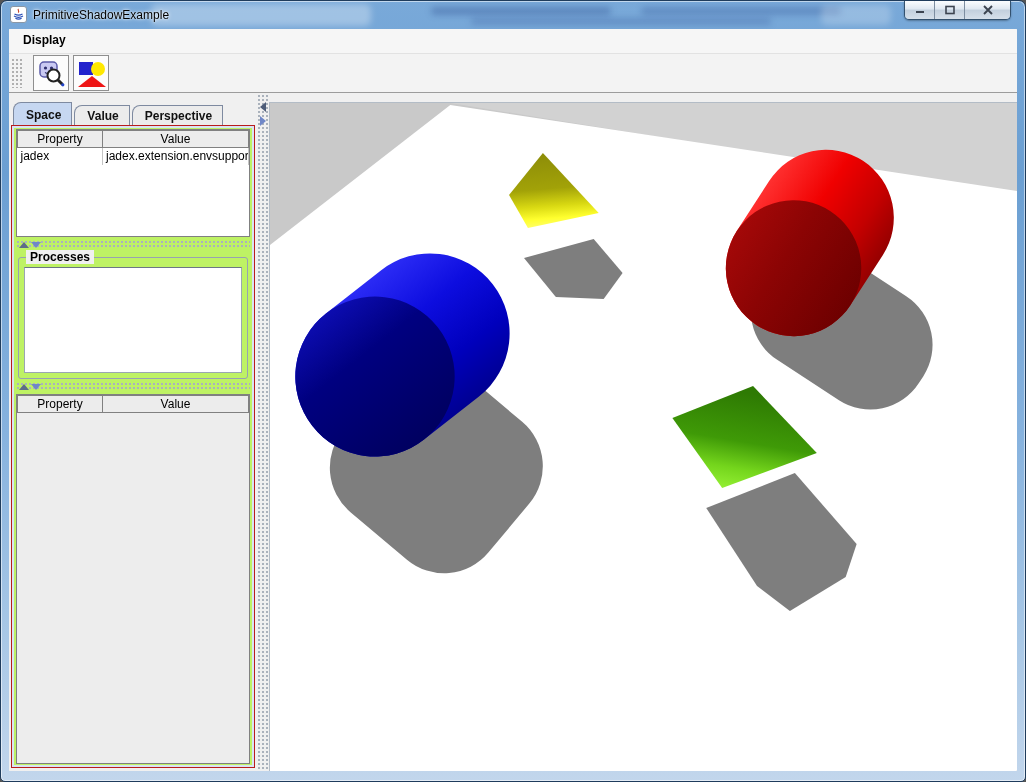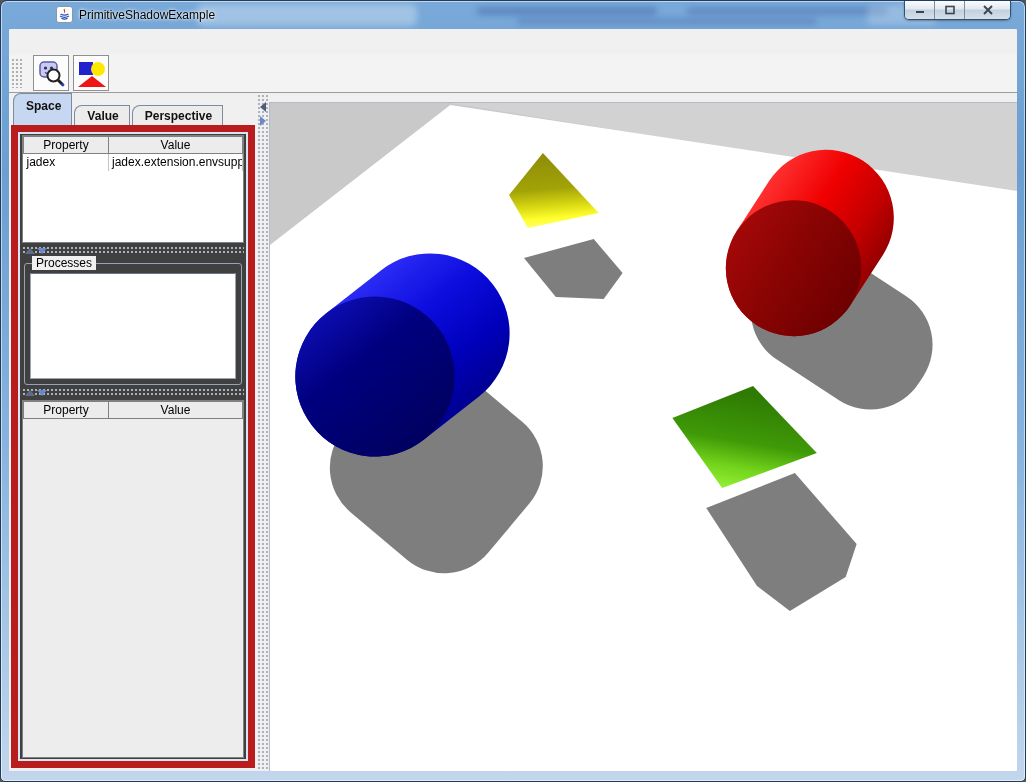--- a/index.html
+++ b/index.html
@@ -4,21 +4,21 @@
 <style>
   html,body{margin:0;padding:0;background:#555;}
   *{box-sizing:border-box;}
   body{font-family:"Liberation Sans", sans-serif;}
 
   
   .window{position:relative;width:1026px;height:782px;
     background:linear-gradient(180deg,#79a9d9 0%,#6b9fd2 22%,#86b2de 55%,#a9c8e6 82%,#c2d6ec 100%);
     border:1px solid #1f3c5c;border-radius:7px 7px 5px 5px;
     box-shadow:inset 0 0 0 1px rgba(255,255,255,.55);overflow:hidden;}
-  .titlebar{position:absolute;left:0;top:0;right:0;height:28px;margin-left:46px;}
+  .titlebar{position:absolute;left:0;top:0;right:0;height:28px;}
   .glass-blob{position:absolute;border-radius:6px;filter:blur(3px);}
   .gb1{left:150px;top:3px;width:220px;height:22px;background:rgba(255,255,255,.30);}
   .gb2{left:430px;top:6px;width:180px;height:8px;background:rgba(30,60,130,.30);}
   .gb3{left:640px;top:6px;width:200px;height:8px;background:rgba(30,60,130,.25);}
   .gb4{left:470px;top:17px;width:300px;height:7px;background:rgba(30,60,130,.22);}
   .gb5{left:820px;top:4px;width:70px;height:20px;background:rgba(255,255,255,.22);}
   .title-left{position:absolute;left:9px;top:5px;display:flex;align-items:center;gap:6px;}
   .app-icon{width:17px;height:17px;background:#fff;border:1px solid #8a97a5;border-radius:3px;display:flex;align-items:center;justify-content:center;}
   .title-text{font-size:12px;color:#000;white-space:nowrap;
     text-shadow:0 0 4px rgba(255,255,255,.95),0 0 2px rgba(255,255,255,.9);}
@@ -45,24 +45,24 @@
     display:flex;align-items:center;justify-content:center;padding:0;}
   .tool-btn:first-of-type{margin-left:11px;}
 
   .content{position:absolute;left:0;top:65px;right:0;bottom:0;background:#f0f0f0;}
 
   
   .sidebar{position:absolute;left:0;top:0;width:248px;bottom:0;}
   .tabs{position:absolute;left:4px;top:8px;right:0;height:23px;display:flex;align-items:flex-end;}
   .tab{border:1px solid #7e8aa0;border-bottom:none;border-top-left-radius:8px;
     padding:3px 10px 3px 12px;font-size:12px;font-weight:bold;color:#111;background:#ececec;height:20px;}
-  .tab.selected{background:#c6d7f1;height:32px;padding-top:5px;text-align:center;}
+  .tab.selected{background:#c6d7f1;height:23px;padding-top:5px;text-align:center;}
   .tab + .tab{margin-left:2px;}
   .tab-content{position:absolute;left:2px;right:2px;top:31px;bottom:3px;
-    border:7px solid #b91c1c;box-shadow:inset 0 0 0 2px #d9e4f2;background:#404040;}
+    border:1px solid #b91c1c;box-shadow:inset 0 0 0 2px #d9e4f2;background:#bef264;}
 
   table.ptable{border-collapse:collapse;width:100%;table-layout:fixed;}
   .ptable th{background:#ececec;border:1px solid #808080;font-size:12px;font-weight:normal;
     height:17px;padding:0;text-align:center;color:#000;}
   .ptable td{background:#fff;font-size:12px;height:17px;padding:0 0 0 3px;color:#000;
     border-right:1px solid #c4c4c4;overflow:hidden;white-space:nowrap;}
   .tbl-wrap{position:absolute;left:4px;right:4px;border:1px solid #808080;background:#fff;}
   .tbl1{top:3px;height:108px;}
   .tbl2{top:268px;bottom:3px;background:#ededed;}
   .col-prop{width:85px;}
@@ -71,21 +71,21 @@
     background-image:radial-gradient(circle,#aab2bc 26%,transparent 30%);background-size:4px 4px;
     display:flex;align-items:center;}
   .hs1{top:114px;} .hs2{top:256px;}
   .arr{width:0;height:0;margin-left:3px;}
   .arr-up{border-left:5px solid transparent;border-right:5px solid transparent;border-bottom:6px solid #5d6c88;}
   .arr-down{border-left:5px solid transparent;border-right:5px solid transparent;border-top:6px solid #6f87c8;margin-left:2px;}
 
   .proc-panel{position:absolute;left:4px;right:4px;top:124px;height:130px;}
   .proc-border{position:absolute;left:2px;right:2px;top:7px;bottom:1px;border:1px solid #97a3b1;border-radius:3px;}
   .proc-legend{position:absolute;left:10px;top:0;background:#f0f0f0;padding:0 4px;
-    font-size:12px;font-weight:normal;color:#000;}
+    font-size:12px;font-weight:bold;color:#000;}
   .proc-list{position:absolute;left:8px;right:8px;top:17px;bottom:7px;background:#fff;
     border:1px solid #9aa6b2;border-top-color:#6b7684;}
 
   .vsplit{position:absolute;left:248px;top:0;width:12px;bottom:0;
     background-image:radial-gradient(circle,#aab2bc 26%,transparent 30%);background-size:4px 4px;}
   .varr{position:absolute;left:3px;width:0;height:0;}
   .varr-left{top:8px;border-top:5px solid transparent;border-bottom:5px solid transparent;border-right:6px solid #4d5c78;}
   .varr-right{top:22px;border-top:5px solid transparent;border-bottom:5px solid transparent;border-left:6px solid #6f87c8;}
 
   
@@ -129,20 +129,23 @@
       <div class="wbtn">
         <svg width="12" height="10" viewBox="0 0 12 10">
           <path d="M2 1 L10 9 M10 1 L2 9" stroke="#3c4450" stroke-width="1.9"></path>
         </svg>
       </div>
     </div>
   </div>
 
   <div class="client">
 
+    <div class="menubar">
+      <span class="menu-item">Display</span>
+    </div>
 
     <div class="toolbar">
       <div class="drag-handle"></div>
       <button class="tool-btn">
         <svg width="32" height="32" viewBox="0 0 32 32">
           <rect x="5" y="5" width="17" height="15" rx="4" fill="#c9c9f2" stroke="#5a5aa8" stroke-width="1.5"></rect>
           <circle cx="10.5" cy="11" r="1.6" fill="#2e2e6e"></circle>
           <circle cx="16.5" cy="11" r="1.6" fill="#2e2e6e"></circle>
           <path d="M10 15.5 q3 2 6.5 0" stroke="#2e2e6e" stroke-width="1.2" fill="none"></path>
           <circle cx="18.5" cy="18.5" r="6" fill="#ffffff" stroke="#222" stroke-width="2"></circle>

